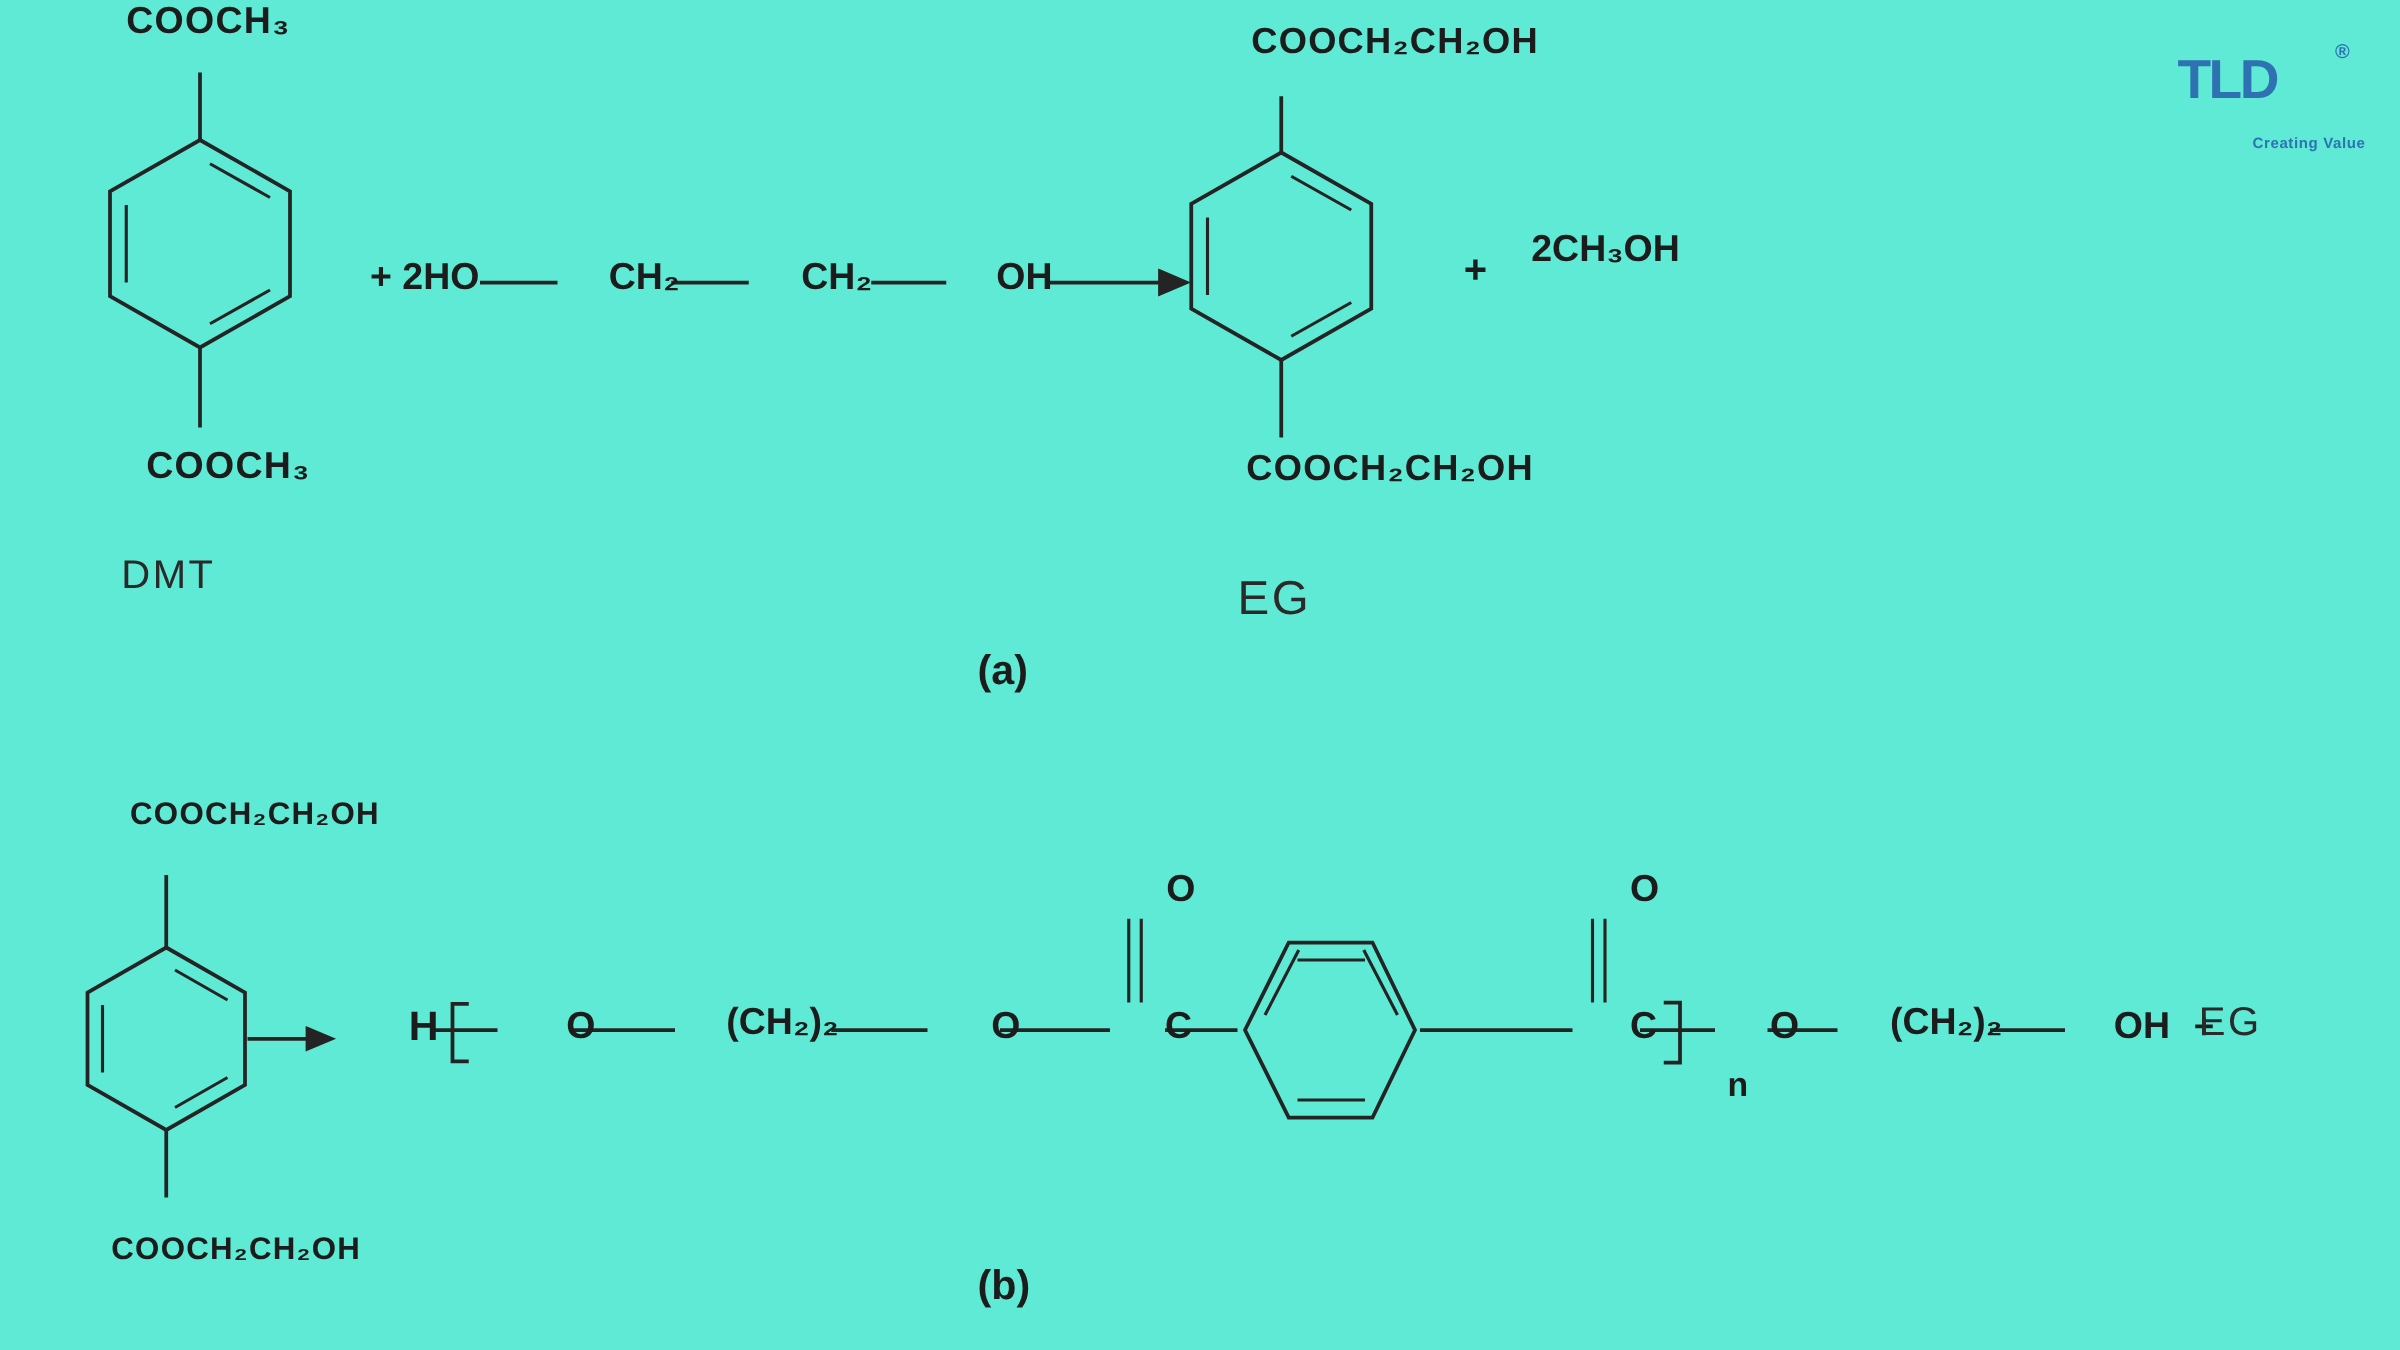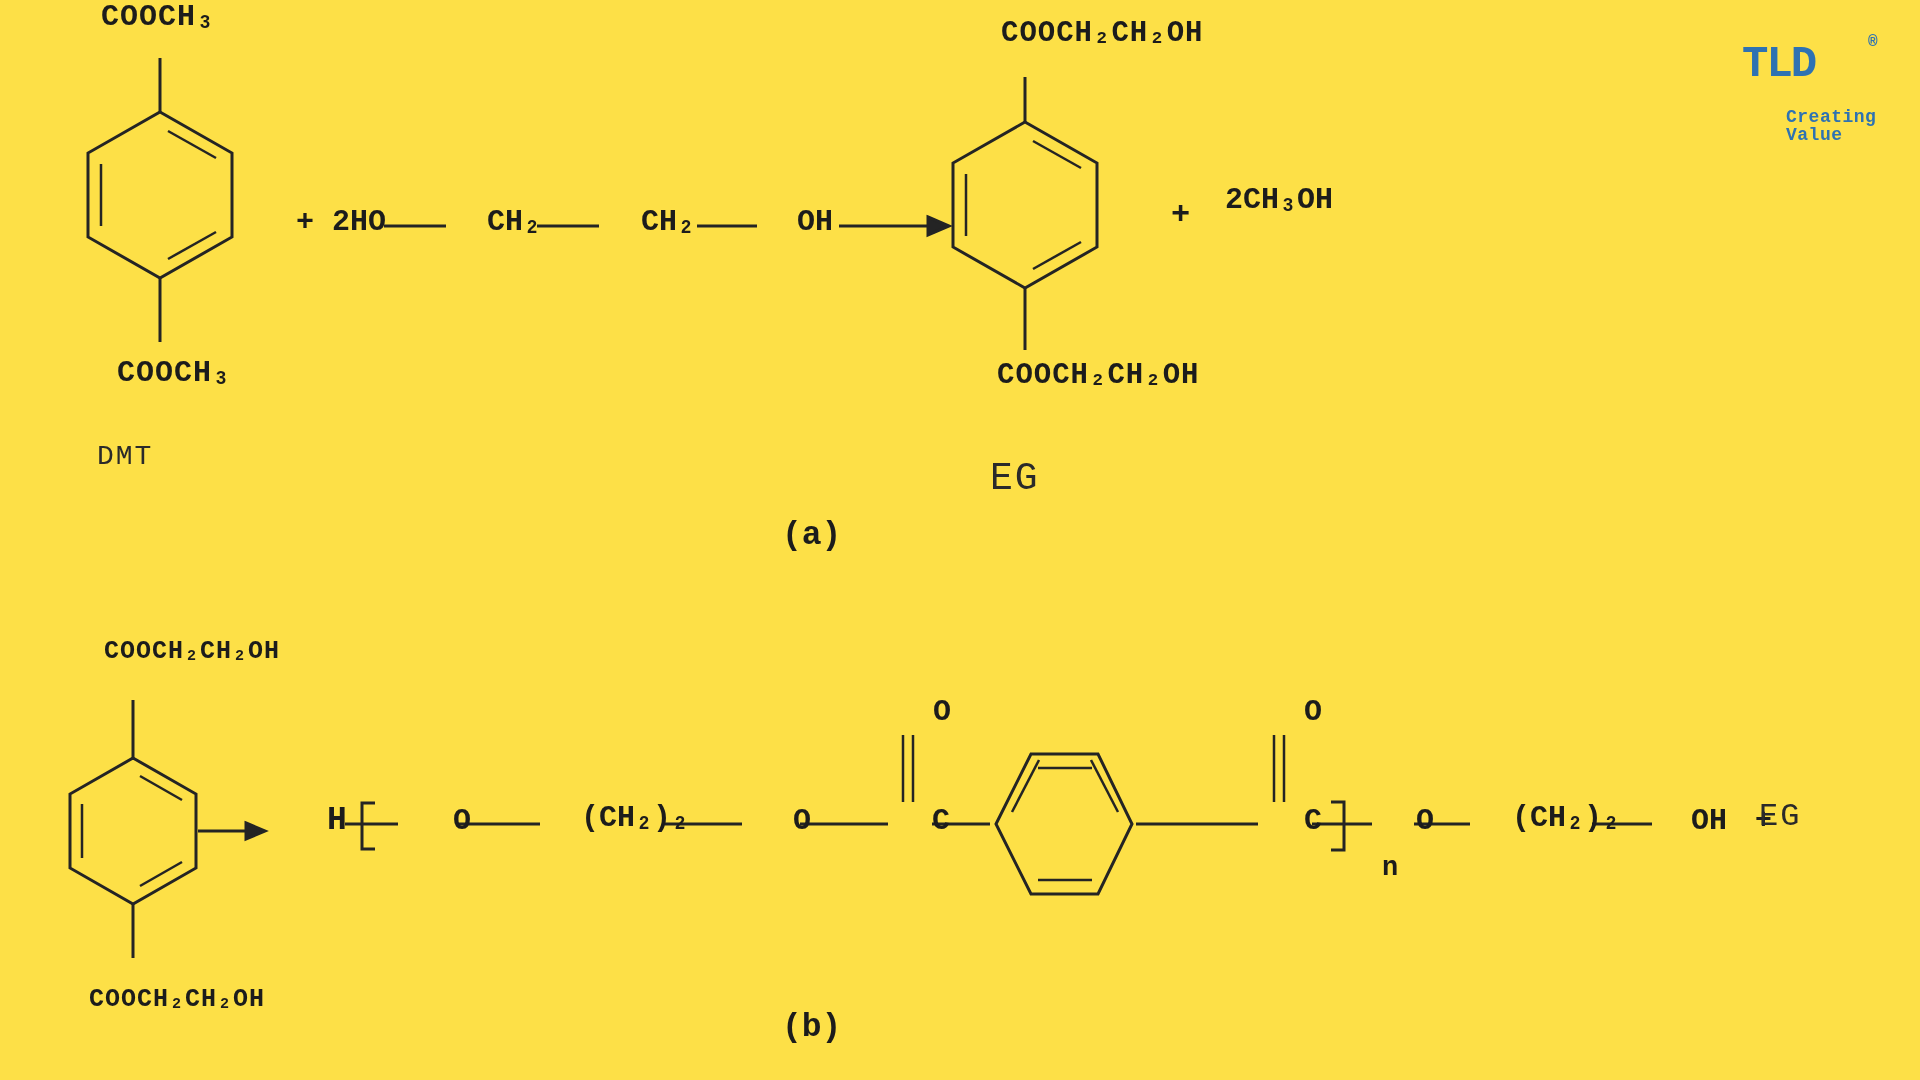--- a/index.html
+++ b/index.html
@@ -1,38 +1,38 @@
 <!DOCTYPE html>
 <html><head>
 <meta charset="utf-8">
 <style>
   html,body{margin:0;padding:0;background:#ffffff;}
   .canvas{
-    position:relative;width:1920px;height:1080px;background:#fde047;overflow:hidden;
-    font-family:Liberation Mono, monospace;color:#1c1c1c;
+    position:relative;width:1920px;height:1080px;background:#5eead4;overflow:hidden;
+    font-family:Liberation Sans, sans-serif;color:#1c1c1c;
   }
   svg.art{position:absolute;left:0;top:0;}
   .t{position:absolute;white-space:nowrap;line-height:1;color:#1c1c1c;}
   .w6{font-weight:600;margin-left:36px;}
   .w7{font-weight:700;}
   .f25{font-size:25px;}
   .f27{font-size:27px;}
   .f28{font-size:28px;}
   .f29{font-size:29px;}
   .f30{font-size:30px;}
   .f32{font-size:32px;}
   .f33{font-size:33px;}
   .f38{font-size:38px;}
-  .f40{font-size:28px;}
+  .f40{font-size:32px;}
   .struct-label{letter-spacing:1px;}
   .compound{font-weight:400;color:#2a2a2a;letter-spacing:2px;}
   .caption{font-weight:700;}
   .logo-brand{position:absolute;font-weight:800;font-size:44px;letter-spacing:-2px;line-height:1;}
   .logo-reg{position:absolute;font-size:16px;font-weight:700;line-height:1;}
-  .logo-tagline{position:absolute;font-size:18px;font-weight:700;line-height:1;letter-spacing:0.5px;}
+  .logo-tagline{position:absolute;font-size:12px;font-weight:700;line-height:1;letter-spacing:0.5px;margin-left:16px;}
 </style>
 </head>
 <body>
 
 <div class="canvas">
 
   <svg class="art" width="1920" height="1080" viewBox="0 0 1920 1080" stroke="#242424" stroke-width="3" fill="none">
 
     <g>
       <line x1="160" y1="58" x2="160" y2="112"></line>

